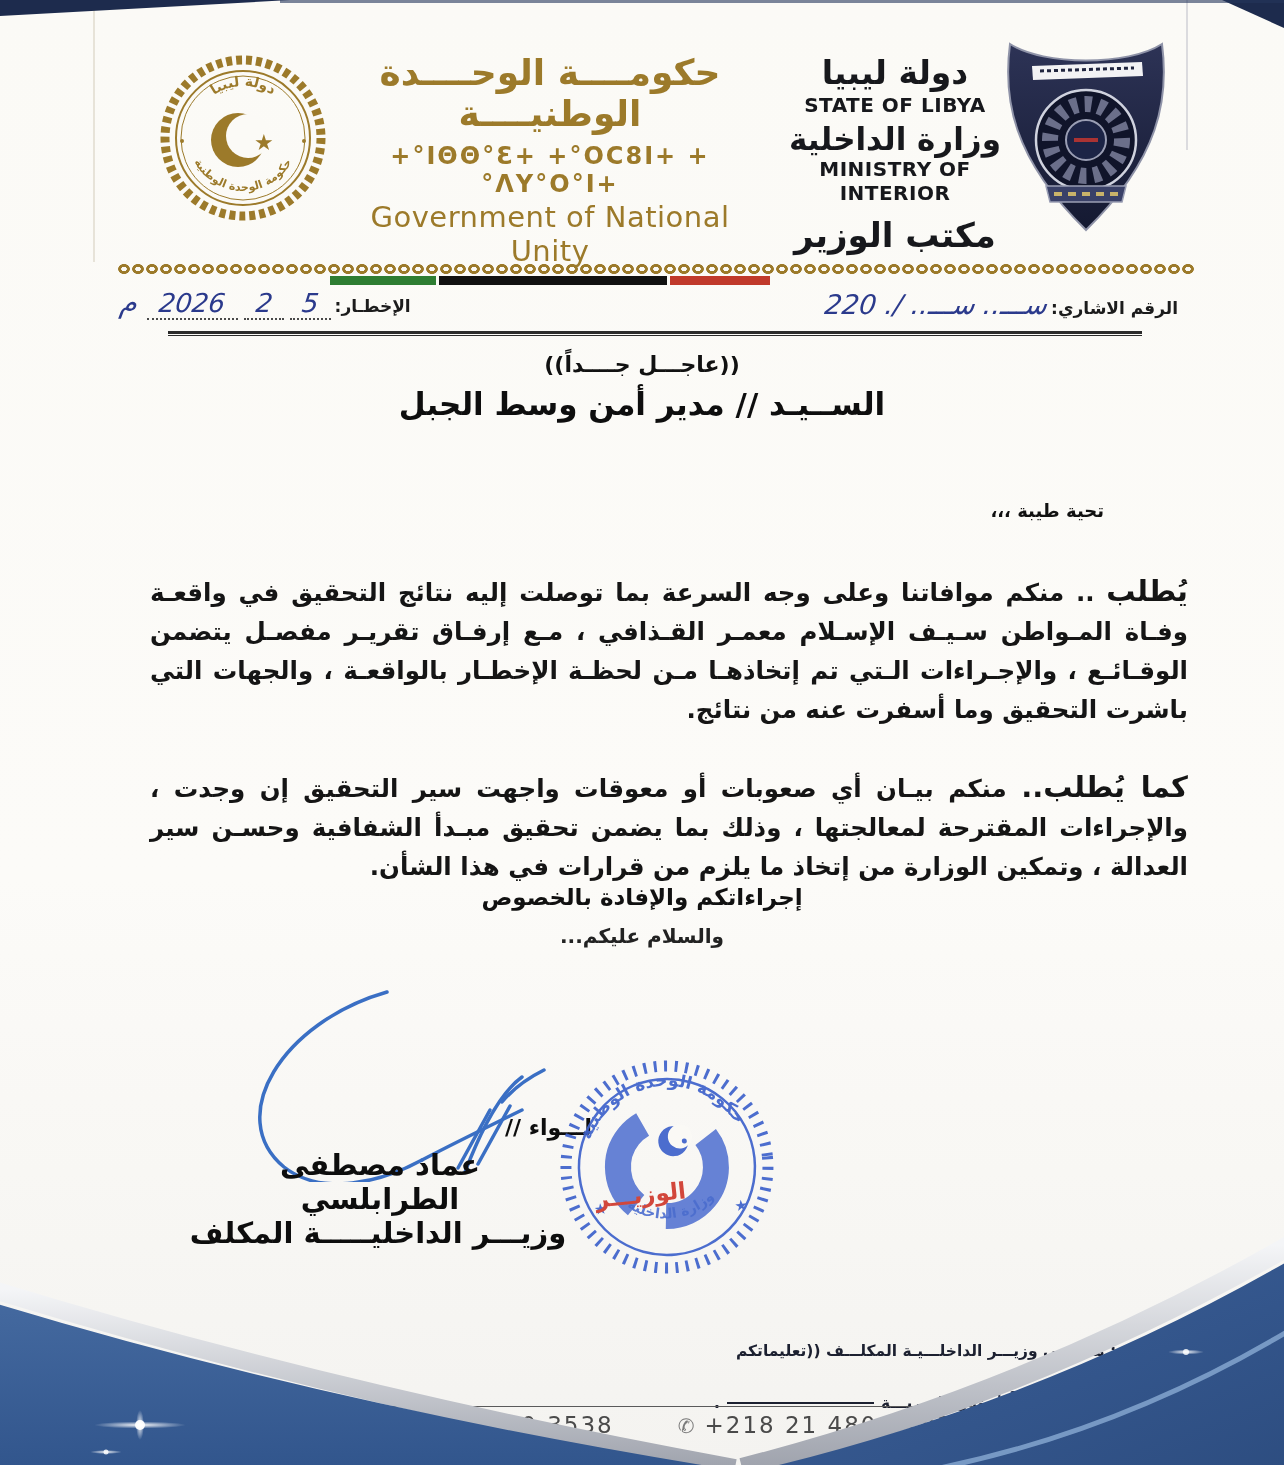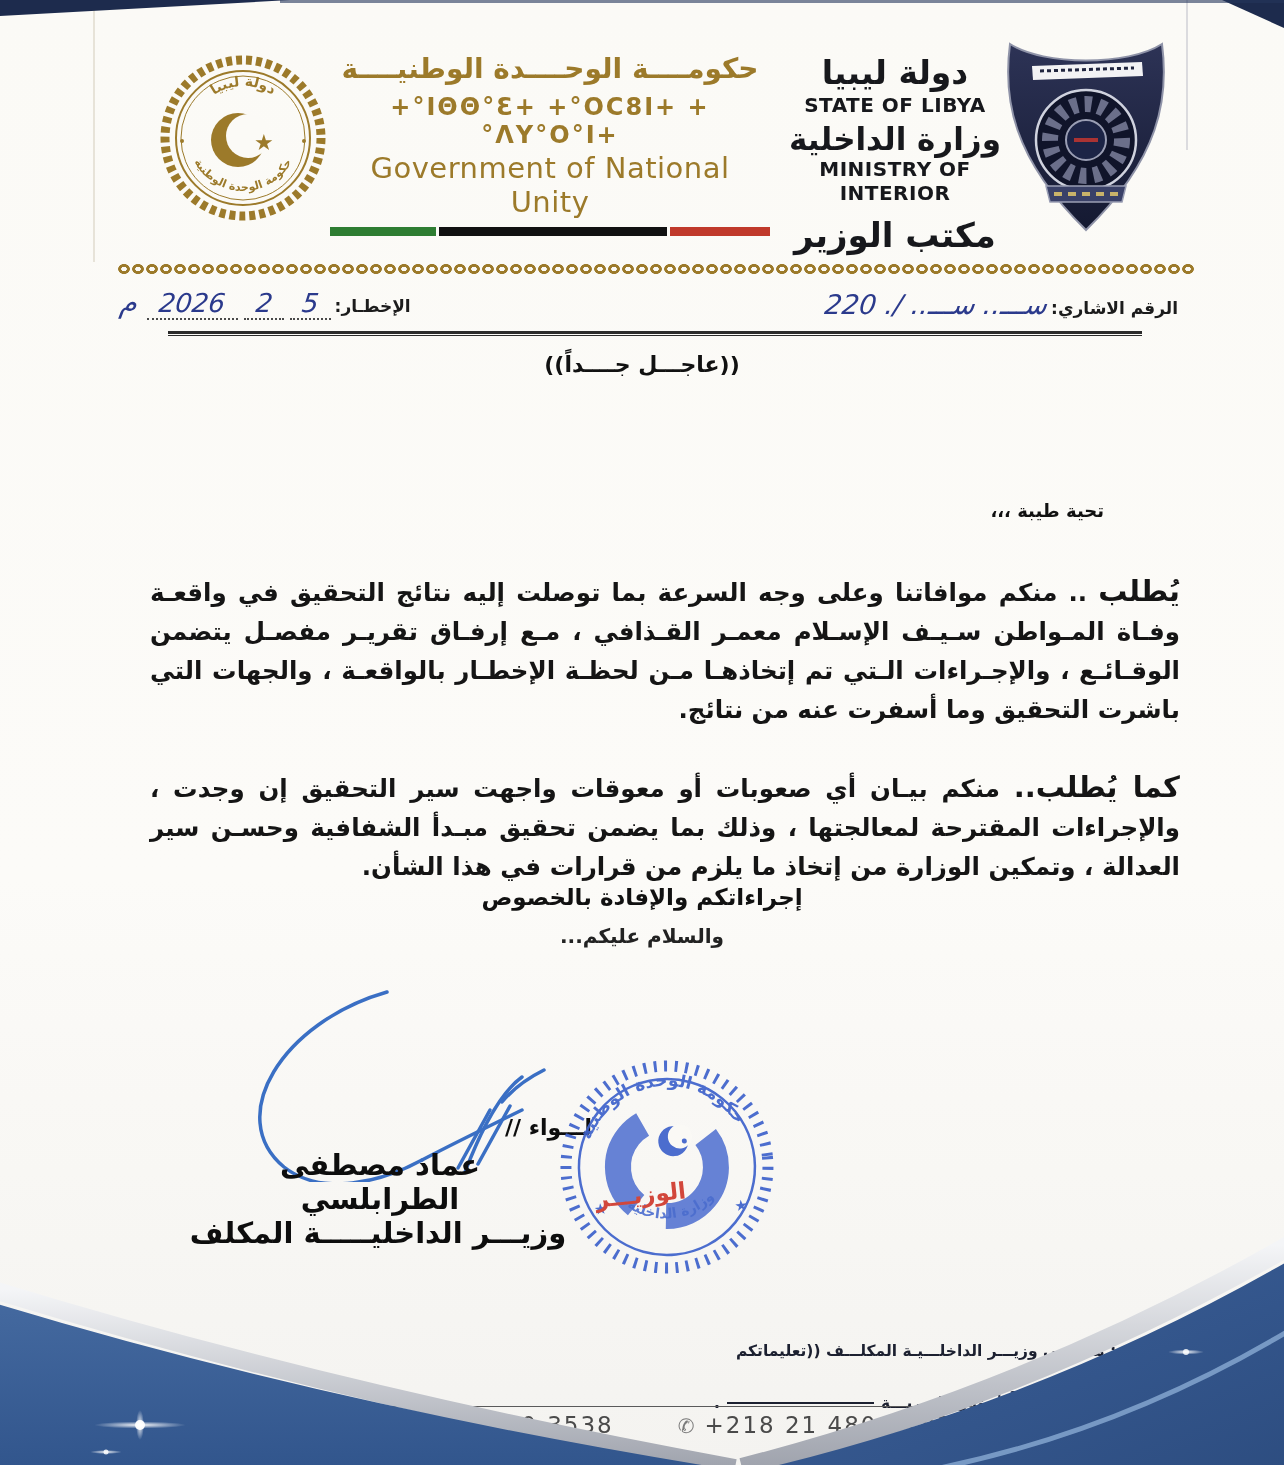--- a/index.html
+++ b/index.html
@@ -14,21 +14,21 @@
     background:linear-gradient(180deg,#fbfaf6 0%,#fcfbf8 60%,#f4f3f0 100%);
   }
   
   .edge-v1{position:absolute;left:93px;top:0;width:2px;height:262px;background:#ded8cc;opacity:.7;}
   .edge-v2{position:absolute;left:1186px;top:0;width:2px;height:150px;background:#d3d3d8;opacity:.8;}
 
   
   .hdr{position:absolute;top:34px;left:140px;right:92px;height:230px;}
   .seal{position:absolute;left:18px;top:12px;}
   .gov{position:absolute;left:190px;top:18px;width:440px;text-align:center;color:#9c7a2a;}
-  .gov-ar{font-size:28px;font-weight:bold;letter-spacing:1px;}
+  .gov-ar{font-size:36px;font-weight:bold;letter-spacing:1px;}
   .gov-tif{font-size:24px;font-weight:bold;letter-spacing:2px;margin-top:8px;}
   .gov-translit{font-size:26px;letter-spacing:4px;margin-top:4px;}
   .gov-en{font-size:29px;margin-top:2px;letter-spacing:.5px;}
   .flagbar{display:flex;gap:3px;height:9px;margin-top:8px;}
   .flag-green{width:24%;}.flag-black{width:52%;}.flag-red{flex:1;}
   .min{position:absolute;left:640px;top:22px;width:230px;text-align:center;color:#17181c;}
   .min-ar{font-size:33px;font-weight:bold;line-height:1.05;}
   .min-en{font-size:20px;font-weight:bold;letter-spacing:.5px;margin-top:2px;}
   .min-ar2{font-size:31px;font-weight:bold;margin-top:6px;line-height:1.05;}
   .min-office{font-size:34px;font-weight:bold;margin-top:10px;}
@@ -52,21 +52,21 @@
   .meem{font-size:28px;margin-right:6px;}
   .rule{position:absolute;top:331px;left:168px;right:142px;height:5px;
     border-top:3px solid #2b2b2b;border-bottom:1px solid #2b2b2b;}
 
   
   .urgent{position:absolute;top:352px;left:0;right:0;text-align:center;
     font-size:22px;font-weight:bold;color:#111;}
   .addressee{position:absolute;top:386px;left:0;right:0;text-align:center;
     font-size:31px;font-weight:bold;color:#0e0e0e;}
   .greeting{position:absolute;top:500px;right:180px;font-size:18px;font-weight:bold;color:#111;direction:rtl;text-align:center;}
-  .para{position:absolute;left:150px;right:104px;direction:rtl;text-align:justify;text-align-last:right;
+  .para{position:absolute;left:150px;right:96px;direction:rtl;text-align:justify;text-align-last:right;
     font-size:24.5px;font-weight:bold;color:#151515;line-height:39px;margin-top:20px;}
   .p1{top:552px;}
   .p2{top:748px;}
   .lead{font-size:29px;}
   .closing1{position:absolute;top:884px;left:0;right:0;text-align:center;font-size:23px;font-weight:bold;color:#111;direction:rtl;}
   .closing2{position:absolute;top:924px;left:0;right:0;text-align:center;font-size:20px;font-weight:bold;color:#222;direction:rtl;}
 
   
   .sig-svg{position:absolute;left:222px;top:982px;}
   .rank{position:absolute;left:505px;top:1115px;font-size:22px;font-weight:bold;color:#0d0d0d;direction:rtl;}
@@ -168,20 +168,21 @@
   <div class="date-row">
     <span class="date-label">الإخطـار:</span>
     <span class="slot"><span class="hand">5</span></span>
     <span class="slot"><span class="hand">2</span></span>
     <span class="slot"><span class="hand">2026</span></span>
     <span class="hand meem">م</span>
   </div>
   <div class="rule"></div>
 
   <div class="urgent">((عاجـــل جــــداً))</div>
+  <div class="addressee">الســيـد //  مدير أمن وسط الجبل</div>
   <div class="greeting">تحية طيبة ،،،</div>
 
   <p class="para p1"><span class="lead">يُطلب</span><span> .. منكم موافاتنا وعلى وجه السرعة بما توصلت إليه نتائج التحقيق في واقعـة وفـاة المـواطن سـيـف الإسـلام معمـر القـذافي ، مـع إرفـاق تقريـر مفصـل يتضمن الوقـائـع ، والإجـراءات الـتي تم إتخاذهـا مـن لحظـة الإخطـار بالواقعـة ، والجهات التي باشرت التحقيق وما أسفرت عنه من نتائج.</span></p>
 
   <p class="para p2"><span class="lead">كما يُطلب..</span><span> منكم بيـان أي صعوبات أو معوقات واجهت سير التحقيق إن وجدت ، والإجراءات المقترحة لمعالجتها ، وذلك بما يضمن تحقيق مبـدأ الشفافية وحسـن سير العدالة ، وتمكين الوزارة من إتخاذ ما يلزم من قرارات في هذا الشأن.</span></p>
 
   <div class="closing1">إجراءاتكم والإفادة بالخصوص</div>
   <div class="closing2">والسلام عليكم...</div>
 
   <svg class="sig-svg" width="420" height="200" viewBox="0 0 420 200">

